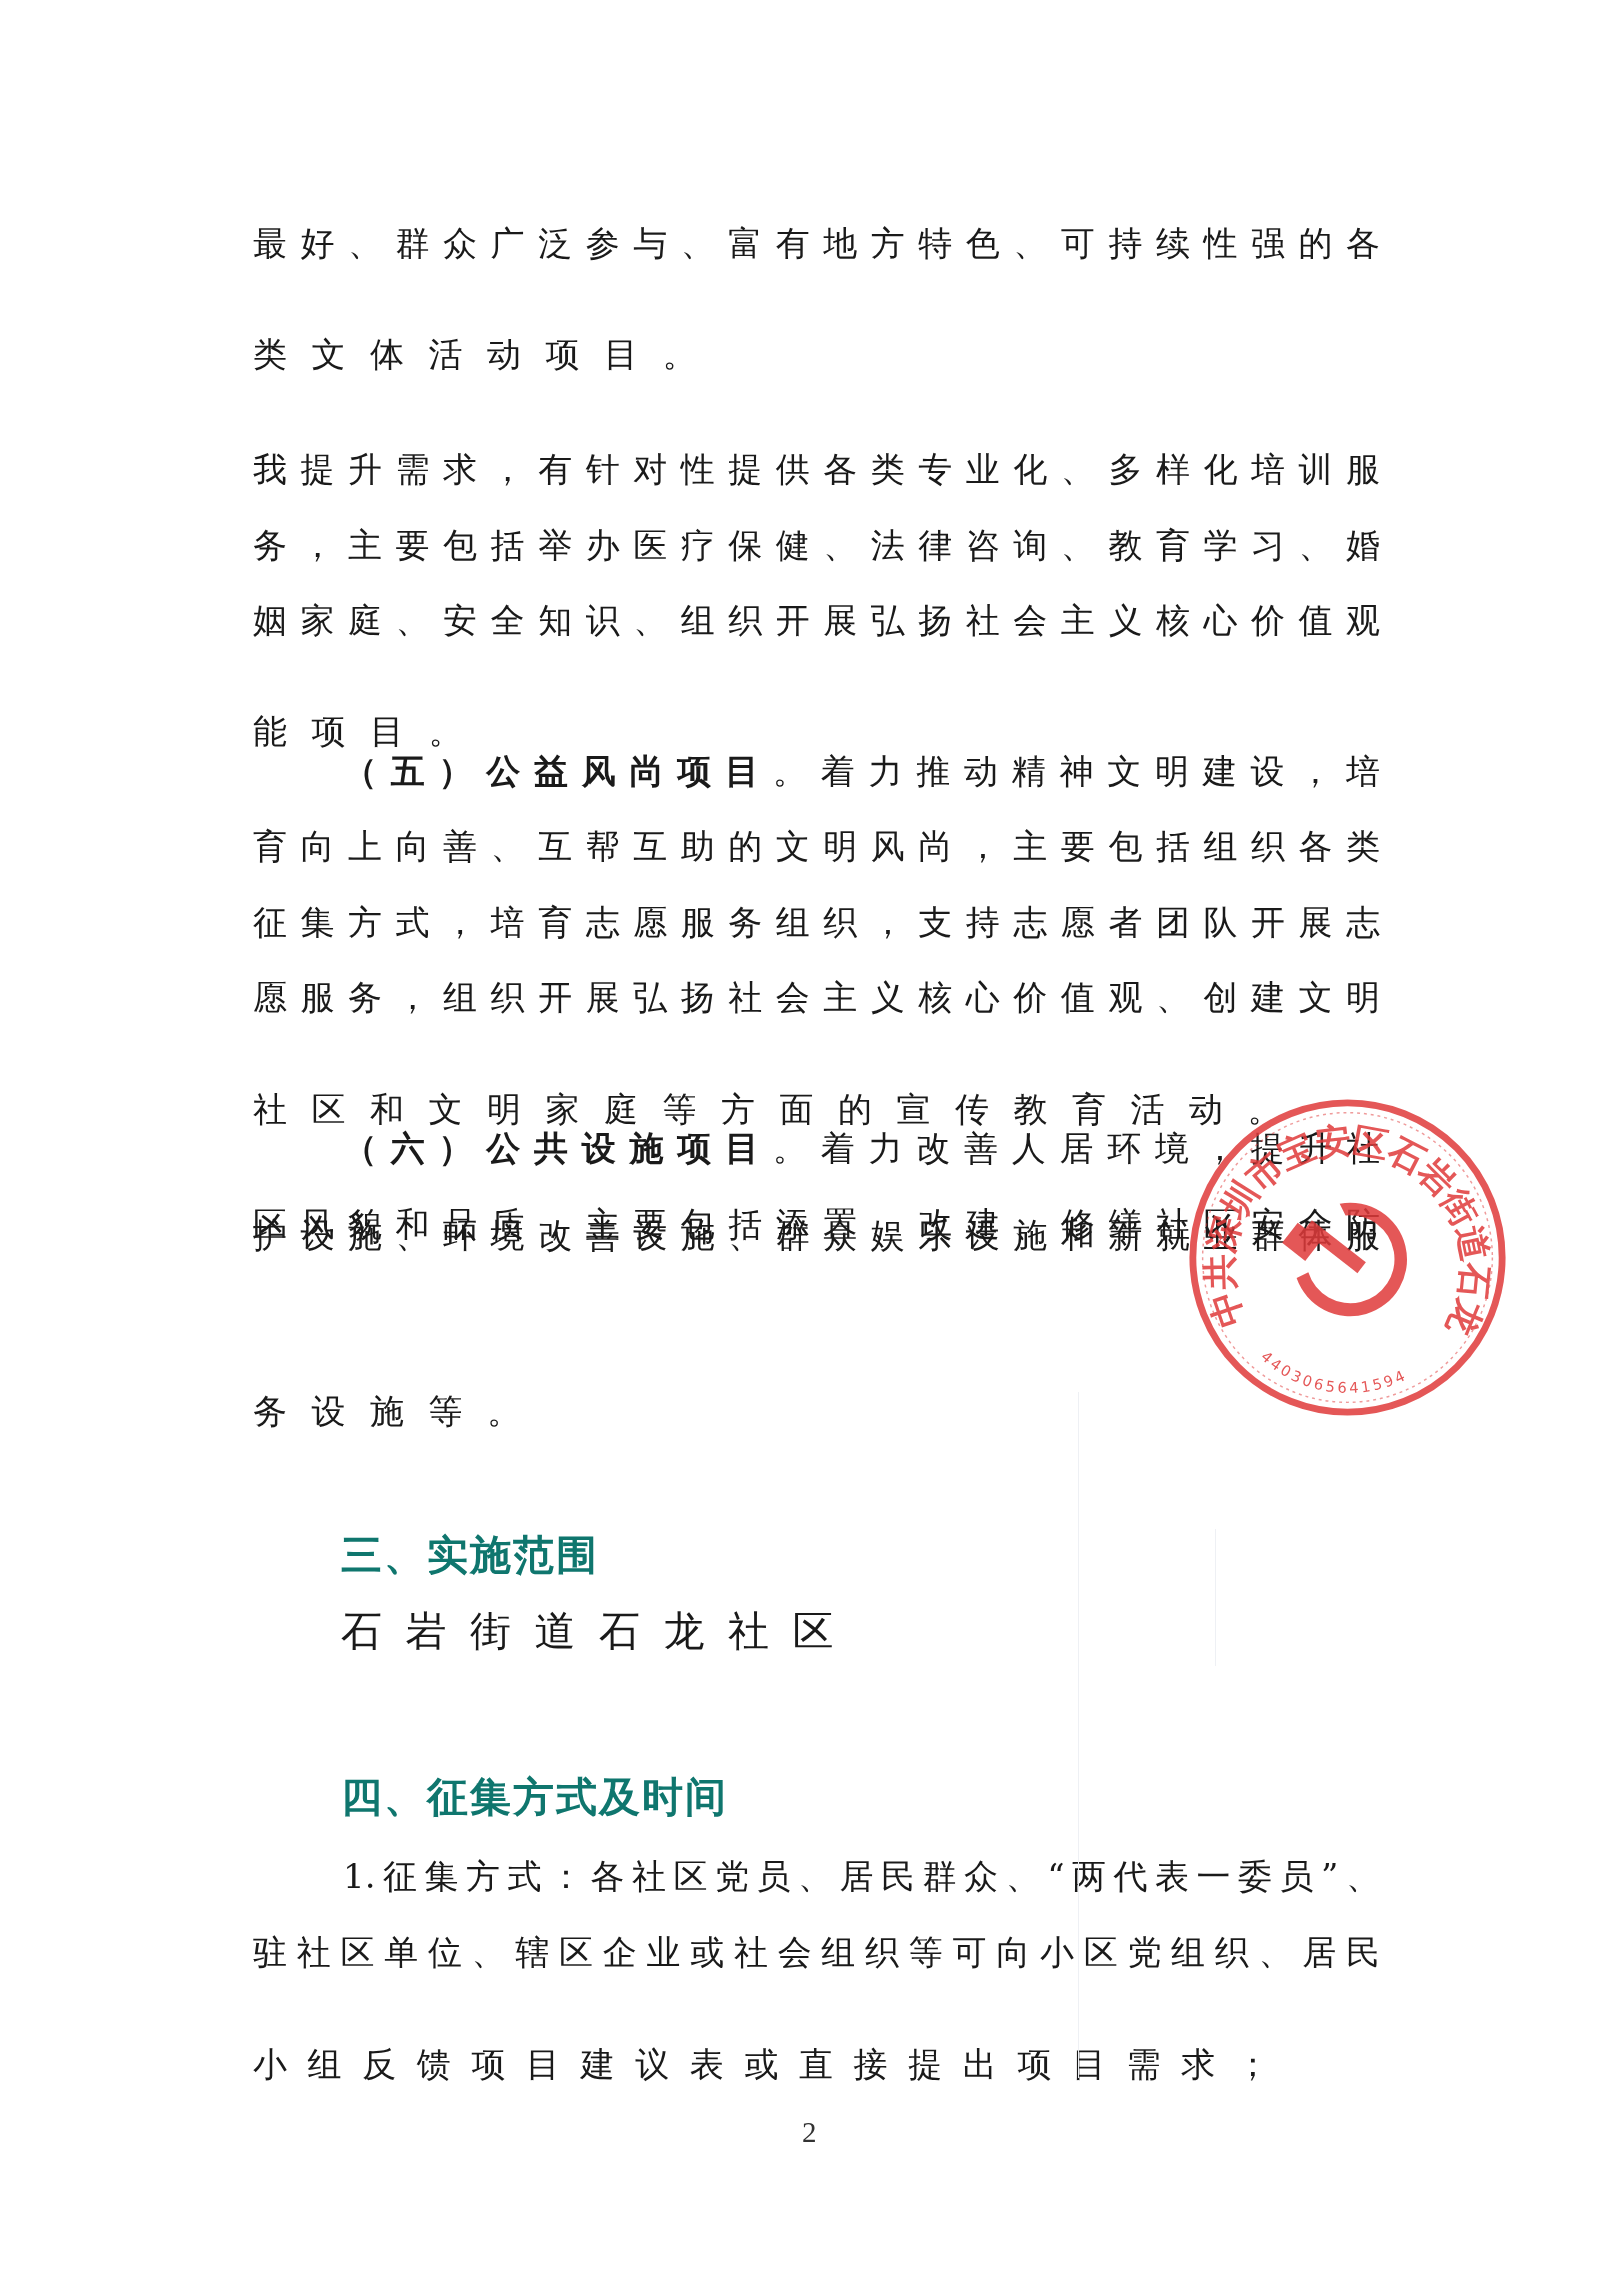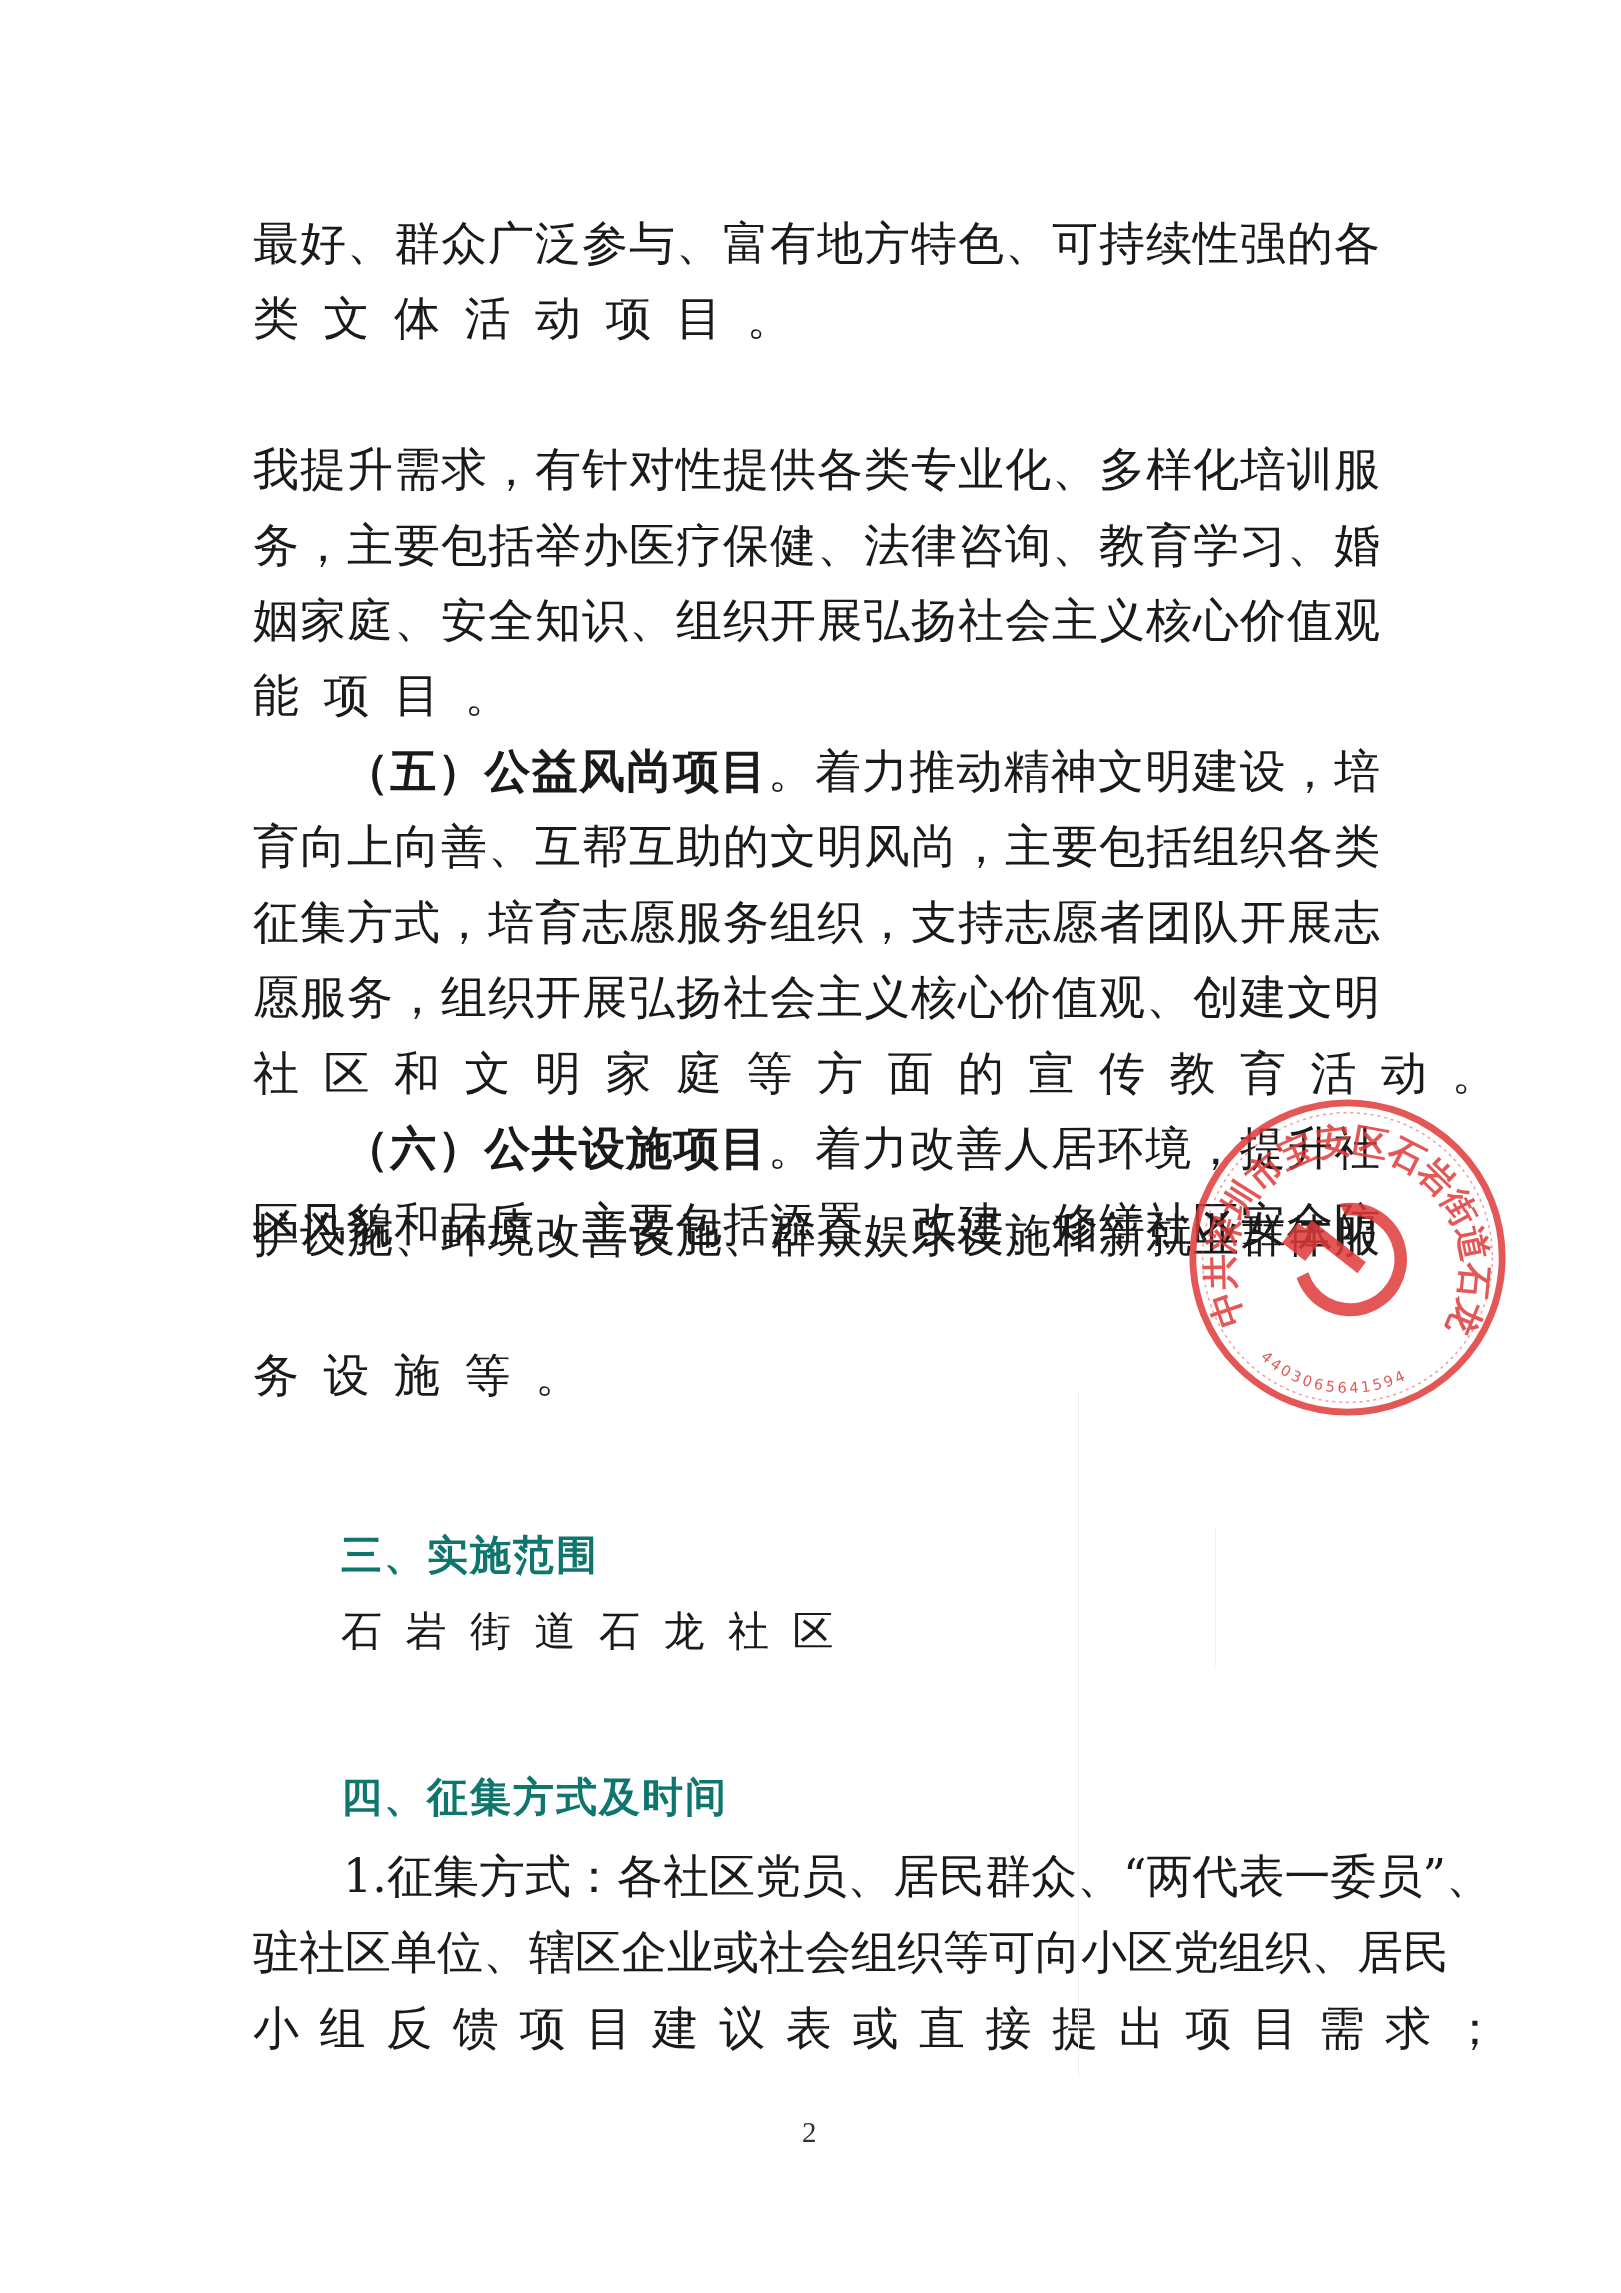--- a/index.html
+++ b/index.html
@@ -4,26 +4,26 @@
 <style>
   html, body { margin: 0; padding: 0; background: #ffffff; }
   body {
     width: 1621px; height: 2294px; position: relative; overflow: hidden;
     font-family: "DejaVu Serif", "Liberation Serif", serif;
     color: #1a1a1a;
   }
   .page { position: absolute; left: 0; top: 0; width: 1621px; height: 2294px; background: #fff; }
   .line {
     position: absolute; left: 253px; width: 1127px;
-    font-size: 46px; line-height: 55px; height: 55px;
+    font-size: 34px; line-height: 55px; height: 55px;
     white-space: nowrap;
     text-align: justify; text-align-last: justify;
     letter-spacing: 0;
   }
-  .line.last { text-align-last: left; letter-spacing: 24.5px; }
+  .line.last { text-align-last: left; letter-spacing: 24.5px; margin-top: 36px; }
   .line.indent { left: 343px; width: 1037px; }
   .heading {
     position: absolute; left: 341px;
     font-family: "DejaVu Sans", "Liberation Sans", sans-serif;
     font-weight: bold; font-size: 41px; line-height: 55px; letter-spacing: 2px;
     color: #0f766e;
   }
   .plain {
     position: absolute; left: 341px; font-size: 41px; line-height: 55px; letter-spacing: 23.5px;
   }

